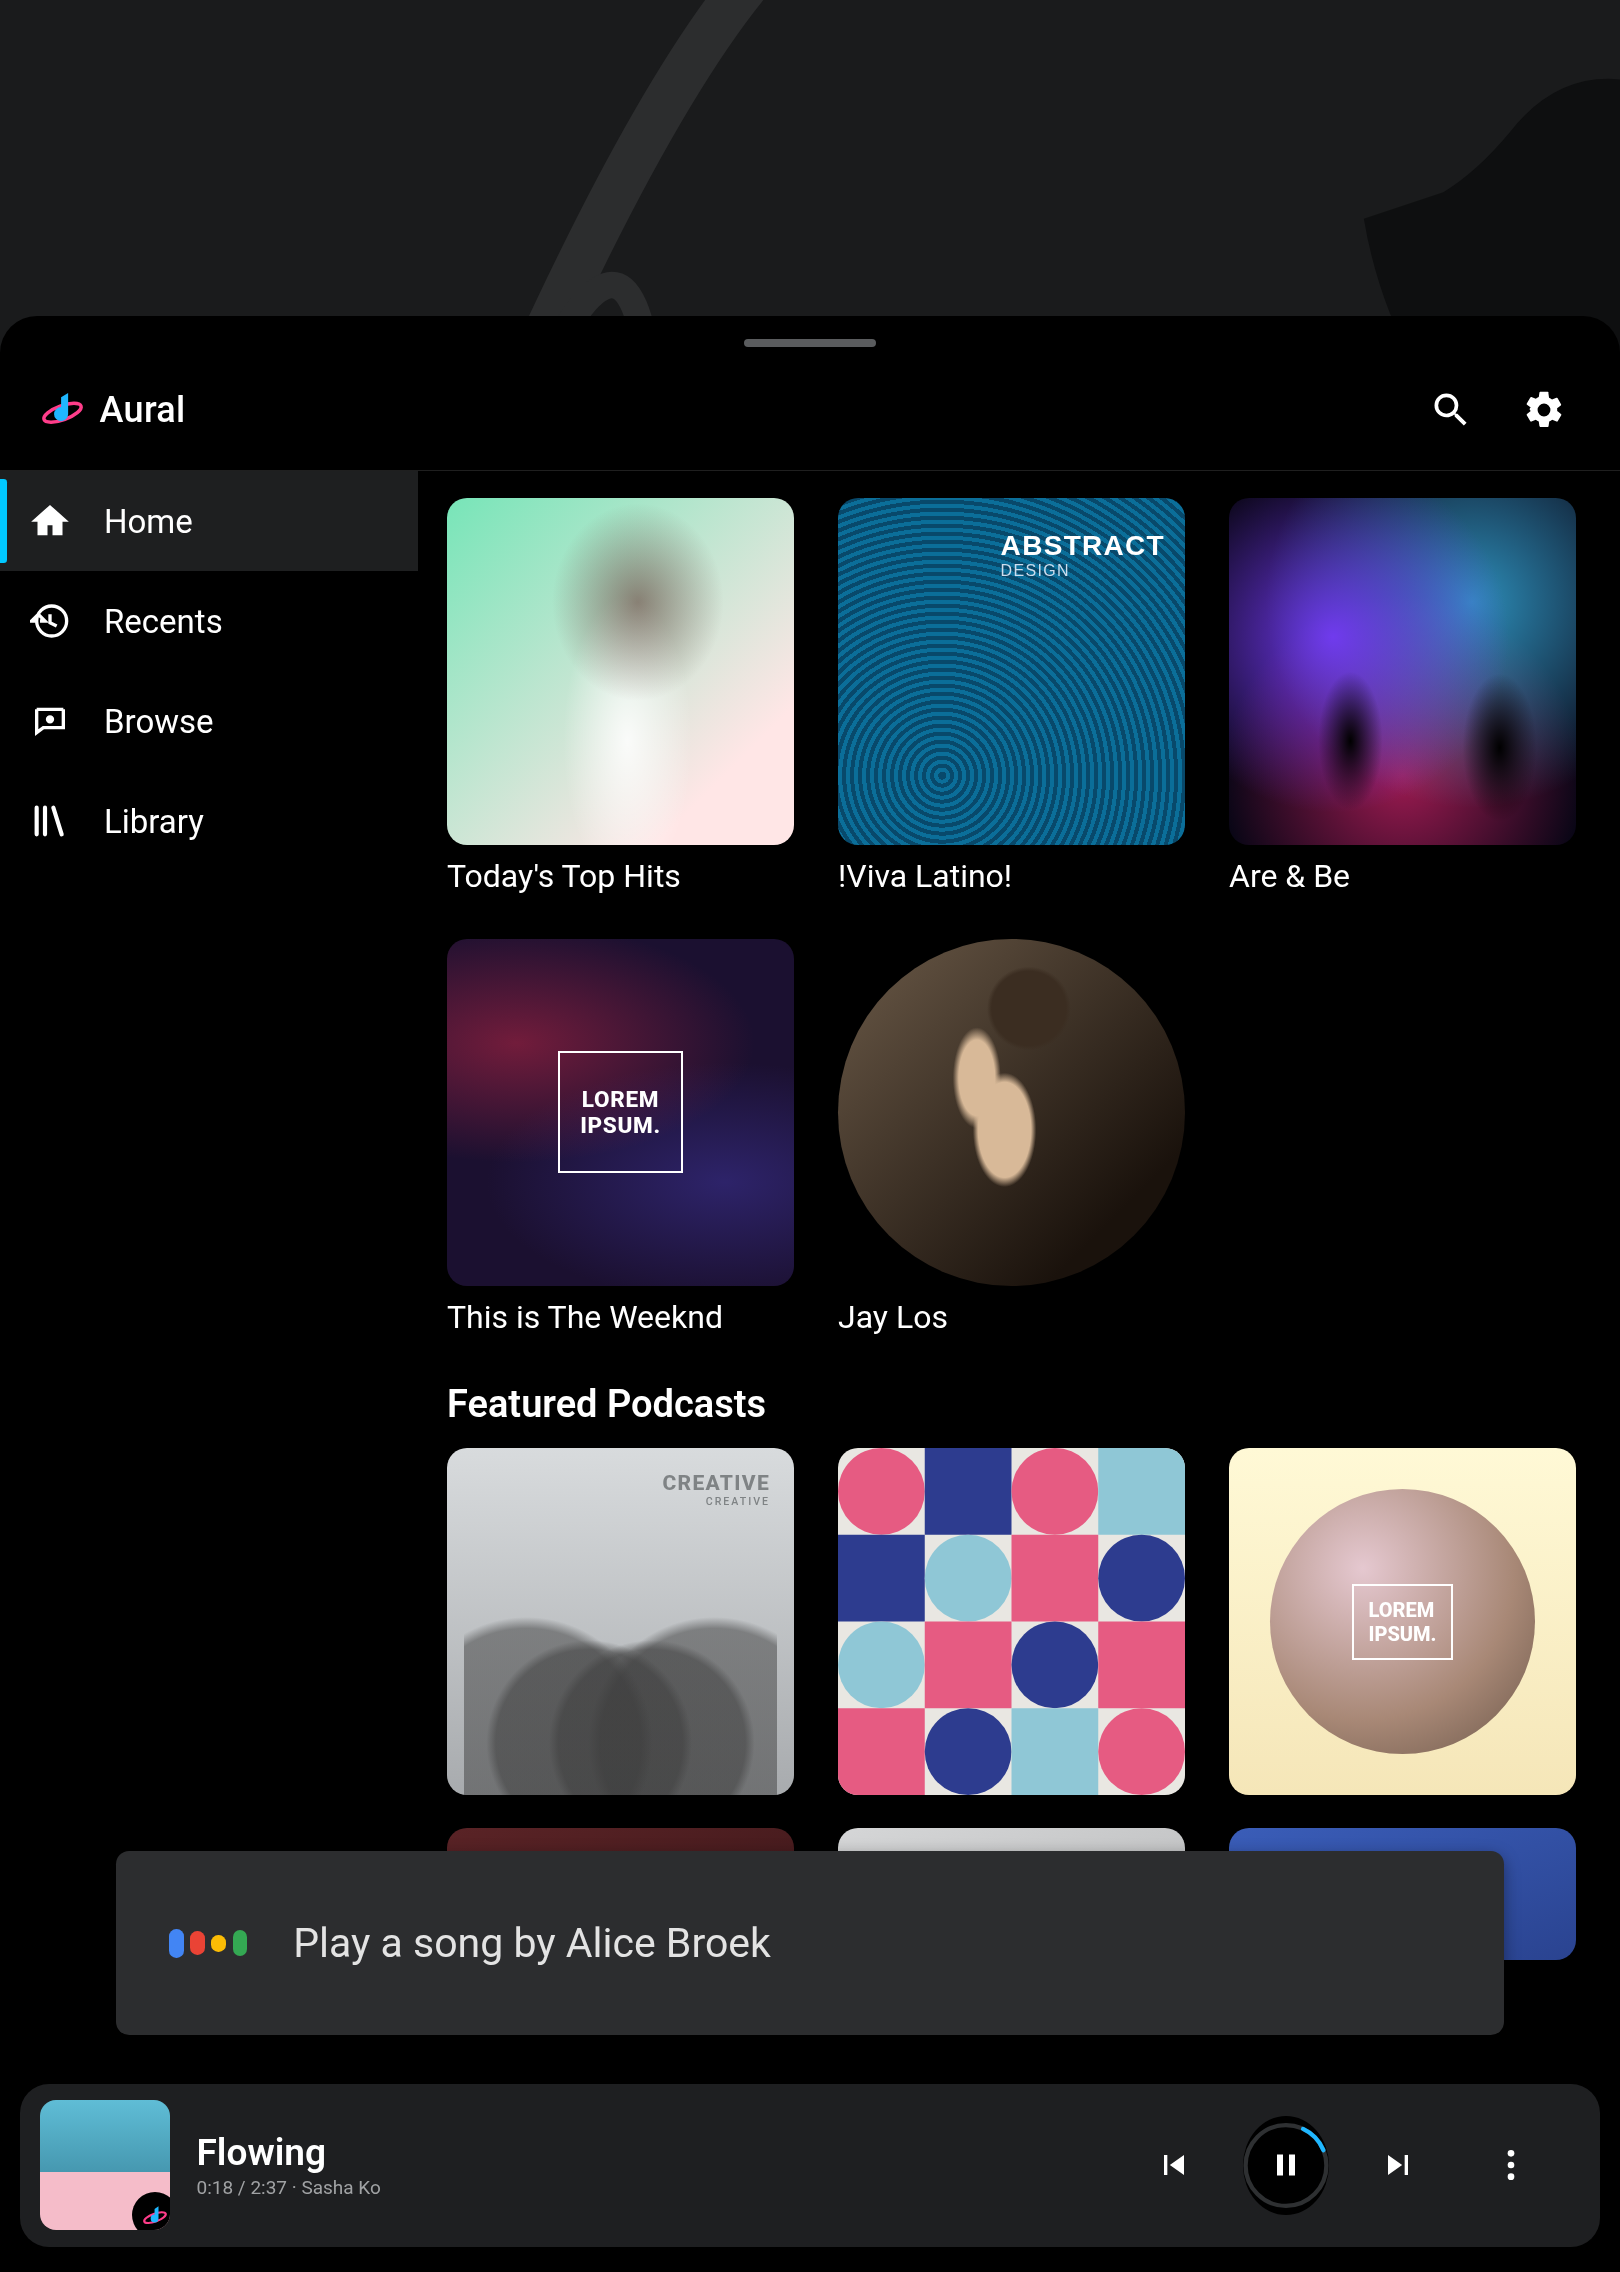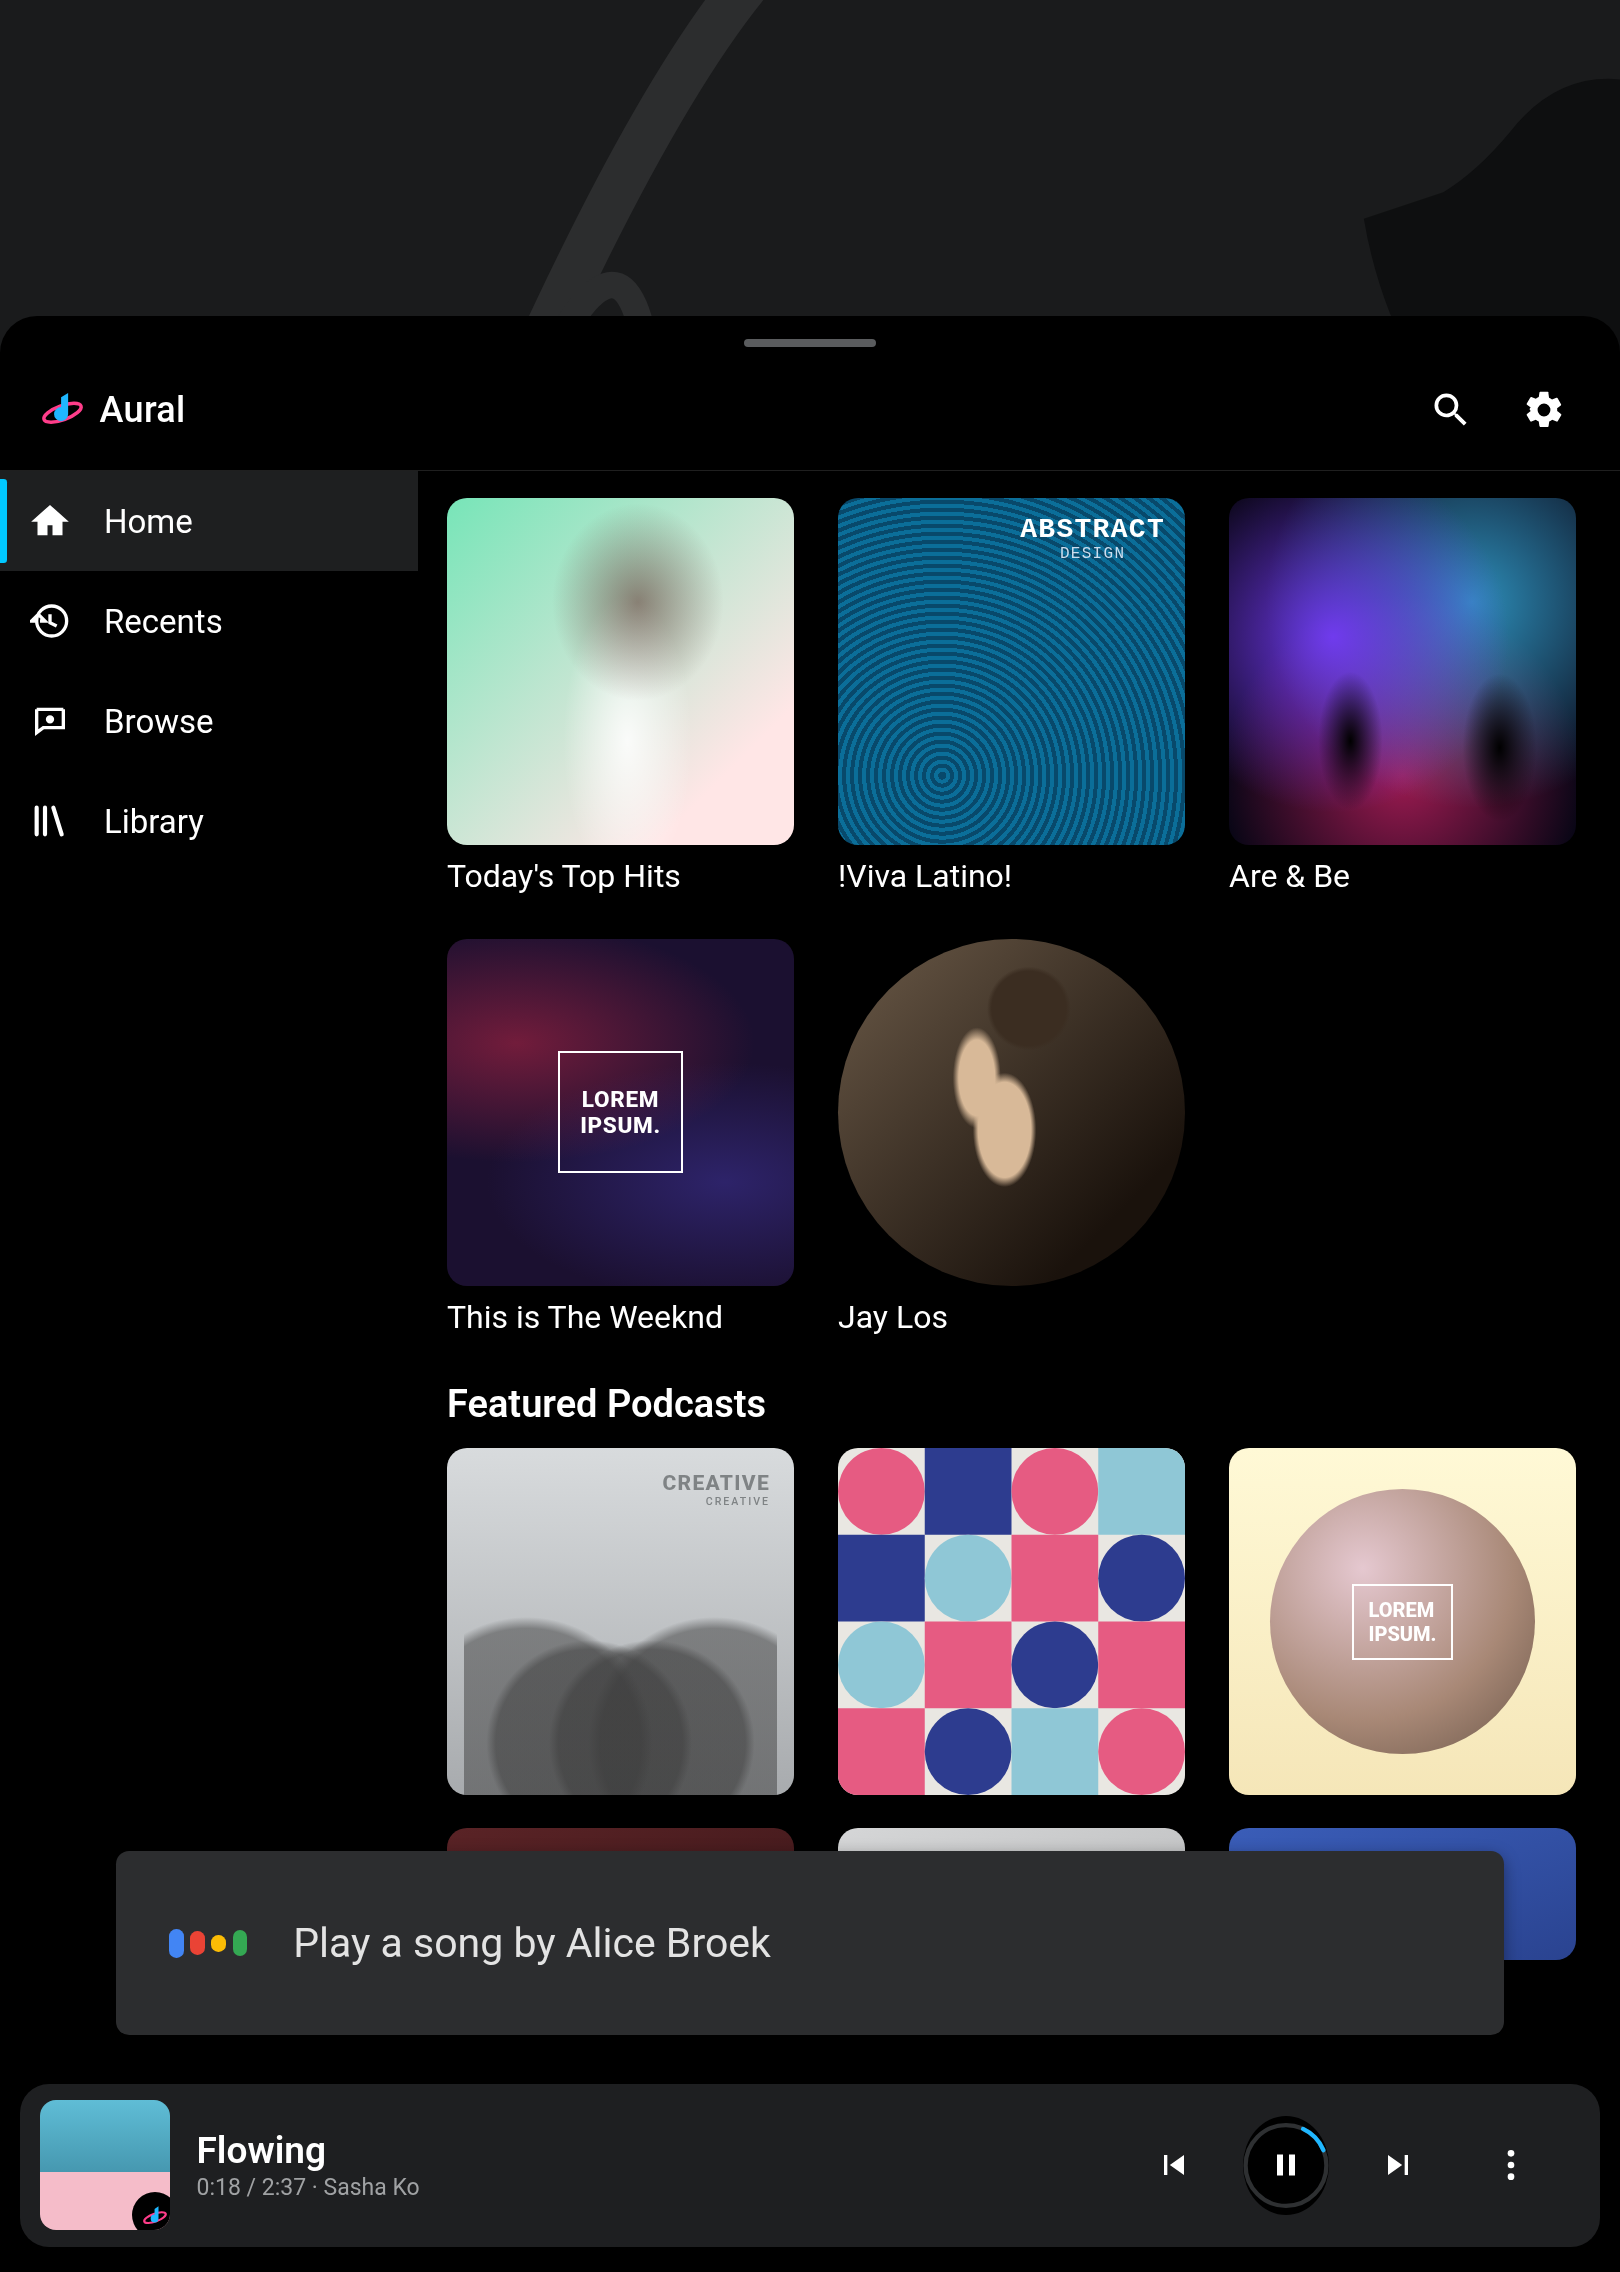--- a/index.html
+++ b/index.html
@@ -206,21 +206,21 @@
   .np-art {
     width: 130px;
     height: 130px;
     border-radius: 16px;
     overflow: hidden;
     position: relative;
     flex-shrink:0;
   }
   .np-info { margin-left: 26.5px; }
   .np-title { font-size: 37px; font-weight: 600; }
-  .np-sub { font-size: 23px; color: #a0a2a4; margin-top: 2.6px; }
+  .np-sub { font-size: 19px; color: #a0a2a4; margin-top: 2.6px; }
   .np-spacer { flex: 1; }
   .np-ctrl {
     width: 86px;
     height: 86px;
     display:flex;
     align-items:center;
     justify-content:center;
     cursor:pointer;
     margin: 0 13.2px;
   }
@@ -263,21 +263,21 @@
     background:
       radial-gradient(ellipse 132px 152px at 55% 30%, rgba(90,45,40,0.55), transparent 65%),
       radial-gradient(ellipse 99px 225px at 52% 70%, rgba(255,255,255,0.85), transparent 65%);
   }
   .cov-abstract {
     background:
       repeating-radial-gradient(circle at 30% 80%, #08496b 0 4px, #0b6e99 4px 8px),
       #0a4a68;
   }
   .cov-abstract .txt {
-    position:absolute; top:16px; right:20px; text-align:center; font-family:Liberation Mono, monospace;
+    position:absolute; top:32px; right:20px; text-align:left; font-family:Liberation Sans, sans-serif;
   }
   .cov-abstract .t1 { font-size:28px; font-weight:800; letter-spacing:1.3px; }
   .cov-abstract .t2 { font-size:16px; font-weight:500; letter-spacing:1.3px; color:#cde; }
   .cov-concert {
     background:
       radial-gradient(circle at 30% 40%, rgba(120,60,255,0.9), transparent 55%),
       radial-gradient(circle at 70% 30%, rgba(60,200,255,0.7), transparent 60%),
       radial-gradient(circle at 50% 80%, rgba(255,40,120,0.6), transparent 55%),
       #0a0616;
   }

